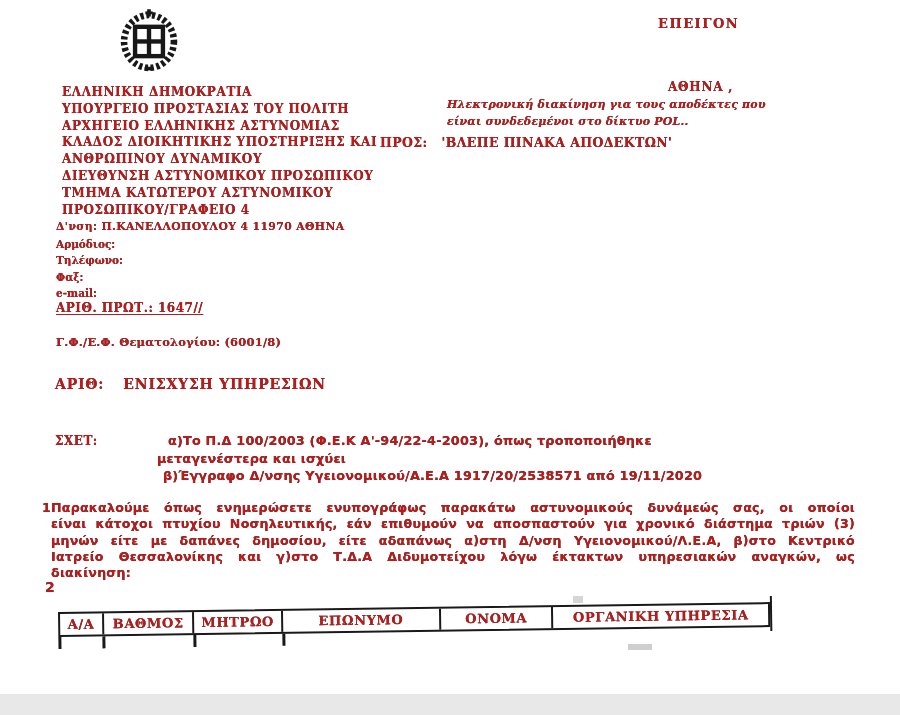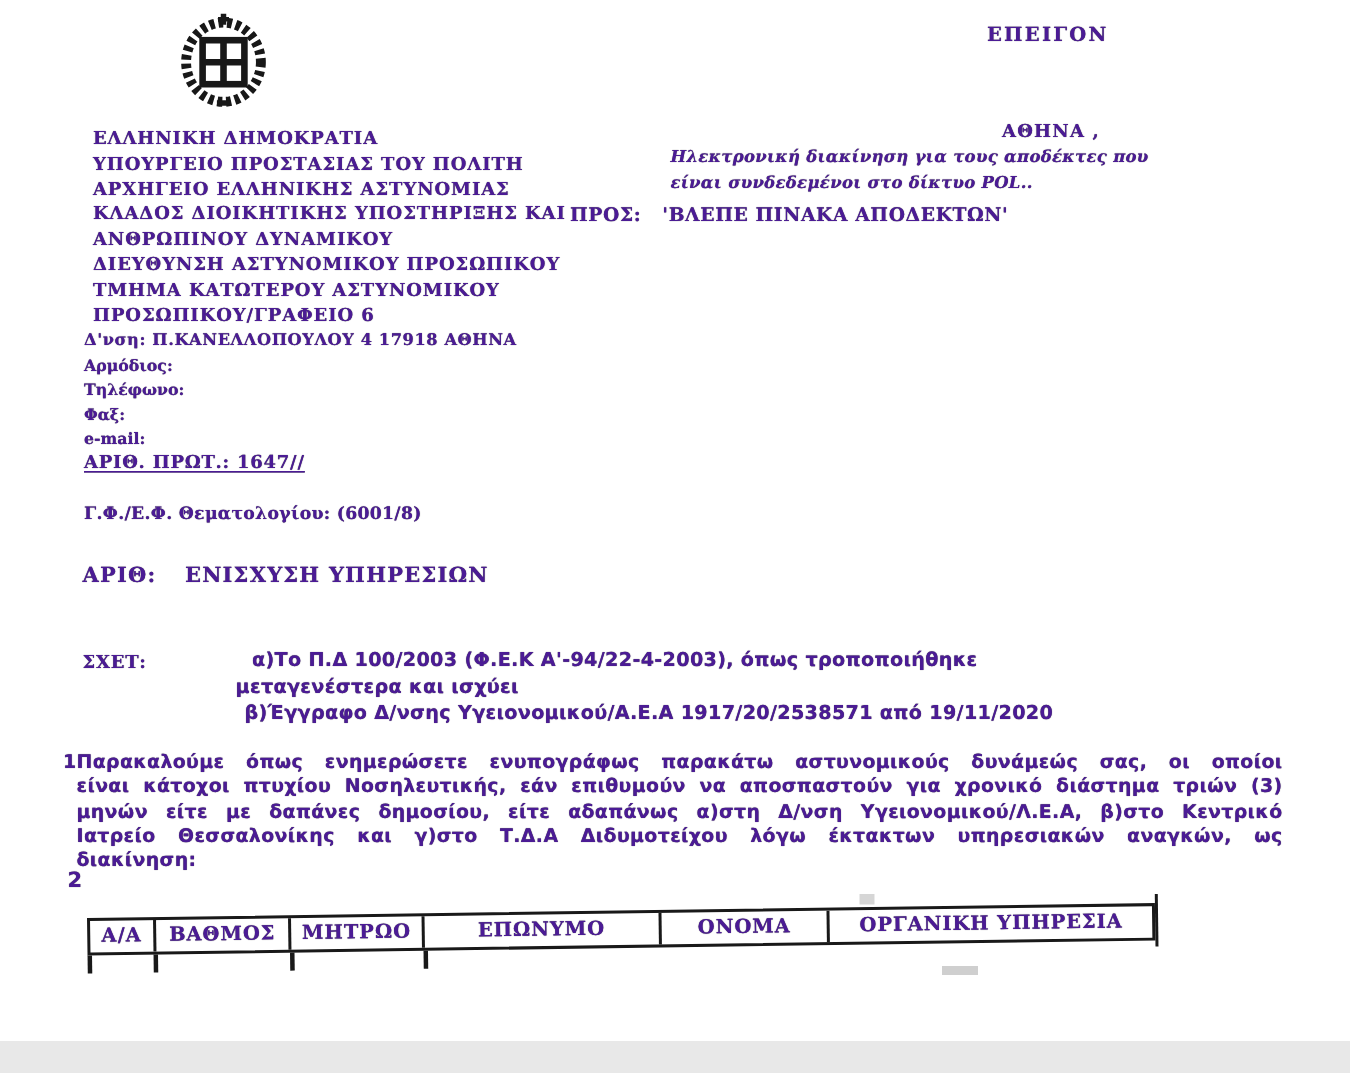--- a/index.html
+++ b/index.html
@@ -1,18 +1,18 @@
 <!DOCTYPE html>
 <html lang="el"><head>
 <meta charset="utf-8">
 <style>
   html,body{margin:0;padding:0;background:#e8e8e8;}
   .page{
     position:relative;width:900px;height:694px;background:#ffffff;
-    overflow:hidden;color:#4c1d95;
+    overflow:hidden;color:#b91c1c;
     font-family:"DejaVu Serif", serif;
     filter:contrast(1.02);
   }
   .page *{box-sizing:border-box;}
   .ink{ text-shadow:0 0 0.6px rgba(25,25,25,.85); }
 
   
   .emblem{position:absolute;left:112px;top:7px;width:74px;height:66px;filter:blur(.4px);}
 
   
@@ -92,24 +92,24 @@
   <div class="urgency ink">ΕΠΕΙΓΟΝ</div>
 
   <div class="sender ink">
     <div>ΕΛΛΗΝΙΚΗ ΔΗΜΟΚΡΑΤΙΑ</div>
     <div>ΥΠΟΥΡΓΕΙΟ ΠΡΟΣΤΑΣΙΑΣ ΤΟΥ ΠΟΛΙΤΗ</div>
     <div>ΑΡΧΗΓΕΙΟ ΕΛΛΗΝΙΚΗΣ ΑΣΤΥΝΟΜΙΑΣ</div>
     <div>ΚΛΑΔΟΣ ΔΙΟΙΚΗΤΙΚΗΣ ΥΠΟΣΤΗΡΙΞΗΣ ΚΑΙ</div>
     <div>ΑΝΘΡΩΠΙΝΟΥ ΔΥΝΑΜΙΚΟΥ</div>
     <div>ΔΙΕΥΘΥΝΣΗ ΑΣΤΥΝΟΜΙΚΟΥ ΠΡΟΣΩΠΙΚΟΥ</div>
     <div>ΤΜΗΜΑ ΚΑΤΩΤΕΡΟΥ ΑΣΤΥΝΟΜΙΚΟΥ</div>
-    <div>ΠΡΟΣΩΠΙΚΟΥ/ΓΡΑΦΕΙΟ 6</div>
+    <div>ΠΡΟΣΩΠΙΚΟΥ/ΓΡΑΦΕΙΟ 4</div>
   </div>
 
-  <div class="address ink">Δ'νση: Π.ΚΑΝΕΛΛΟΠΟΥΛΟΥ 4 17918 ΑΘΗΝΑ</div>
+  <div class="address ink">Δ'νση: Π.ΚΑΝΕΛΛΟΠΟΥΛΟΥ 4 11970 ΑΘΗΝΑ</div>
 
   <div class="contacts ink">
     <div>Αρμόδιος:</div>
     <div>Τηλέφωνο:</div>
     <div>Φαξ:</div>
     <div>e-mail:</div>
   </div>
 
   <div class="protocol ink">ΑΡΙΘ. ΠΡΩΤ.: 1647//</div>
   <div class="fileref ink">Γ.Φ./Ε.Φ. Θεματολογίου: (6001/8)</div>

